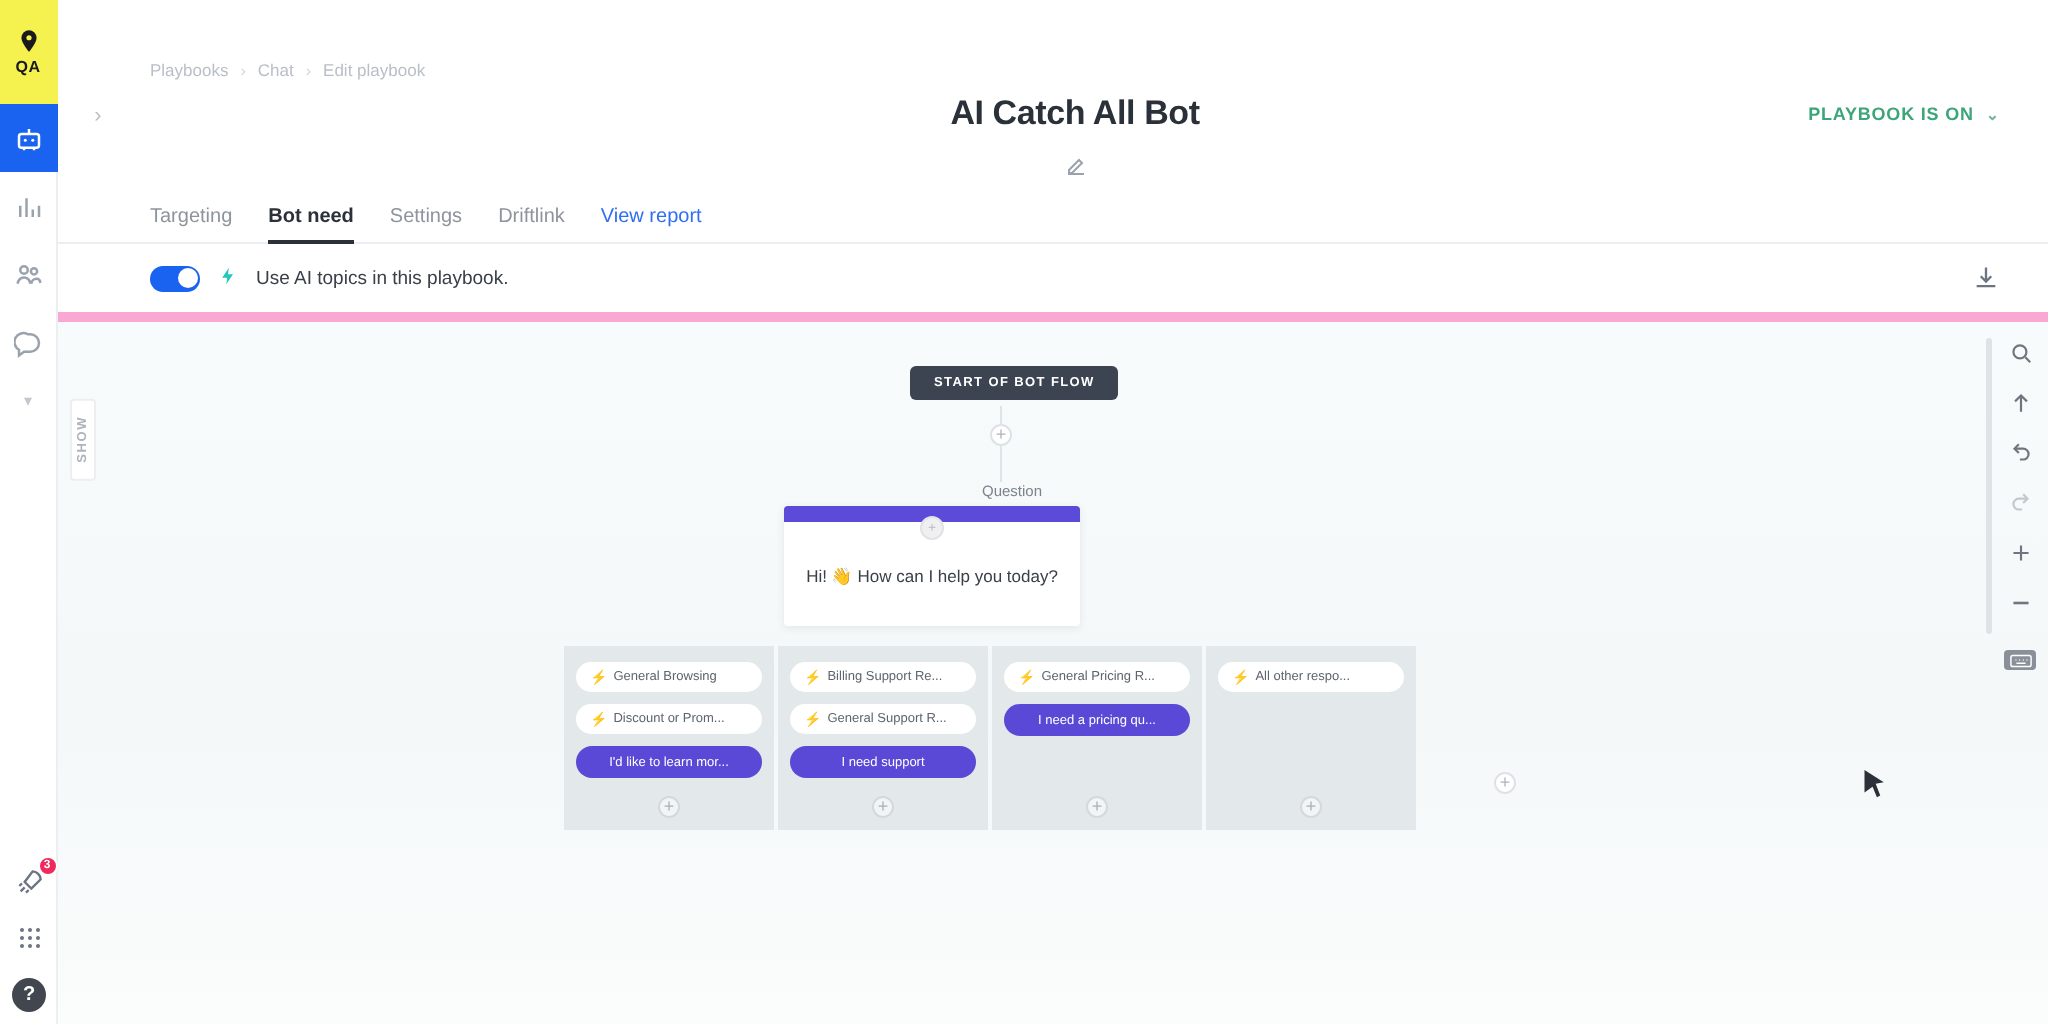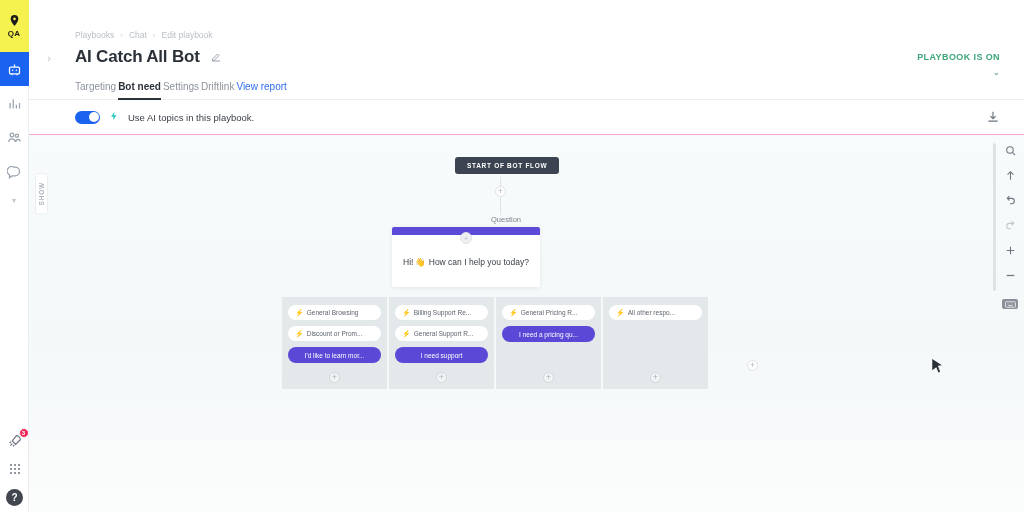--- a/index.html
+++ b/index.html
@@ -56,50 +56,50 @@
     position: absolute; left: 12px; top: 50px; width: 16px; height: 16px;
     display: flex; align-items: center; justify-content: center;
     color: #b9bec6; font-size: 11px;
   }
 
   .header { padding: 30px 24px 0 46px; flex: 0 0 auto; position: relative; }
   .breadcrumb { font-size: 8.5px; color: #b9bfc7; display: flex; gap: 6px; align-items: center; }
   .breadcrumb .sep { color: #d2d6dc; font-size: 8px; }
   .breadcrumb .crumb { white-space: nowrap; text-align: center; }
 
-  .title-row { display: flex; align-items: center; gap: 10px; margin-top: 7px; }
+  .title-row { display: flex; align-items: center; gap: 10px; margin-top: 7px; flex-direction: column; }
   .page-title { font-size: 17px; font-weight: bold; color: #2b3139; letter-spacing: -.2px; }
   .edit-icon { color: #9aa2ad; width: 12px; height: 12px; }
   .edit-icon svg { width: 12px; height: 12px; display: block; }
 
   .status-pill {
     position: absolute; right: 24px; top: 52px;
     display: flex; align-items: flex-end; gap: 6px;
-    font-size: 9px; font-weight: bold; color: #3da57a; letter-spacing: .4px; flex-direction: column;
+    font-size: 9px; font-weight: bold; color: #3da57a; letter-spacing: .4px;
   }
   .status-pill .chev { font-size: 8px; color: #79b49a; }
 
   .tabs {
-    display: flex; align-items: flex-end; gap: 2px;
+    display: flex; align-items: flex-end; gap: 18px;
     padding: 0 24px 0 46px; margin-top: 14px;
     border-bottom: 1px solid #eceef1; flex: 0 0 auto;
   }
   .tab {
     font-size: 10px; color: #8d949d; padding-bottom: 7px; position: relative; white-space: nowrap;
   }
   .tab.active { color: #2b3139; font-weight: bold; }
   .tab.active::after {
     content: ""; position: absolute; left: 0; right: 0; bottom: -1px; height: 2px; background: #2b3139;
   }
   .tab.link { color: #2f6ef0; }
 
   .subbar {
     display: flex; align-items: center; justify-content: space-between;
     padding: 10px 24px 10px 46px; background: #fff; flex: 0 0 auto;
-    border-bottom: 1px solid #f9a8d4;
+    border-bottom: 5px solid #f9a8d4;
     gap: 28px;
   }
   .subbar-left { display: flex; align-items: center; gap: 9px; }
   .toggle {
     width: 25px; height: 13px; border-radius: 7px; background: #1a62f0; position: relative;
   }
   .toggle .knob {
     position: absolute; right: 1.5px; top: 1.5px; width: 10px; height: 10px;
     border-radius: 50%; background: #fff;
   }

